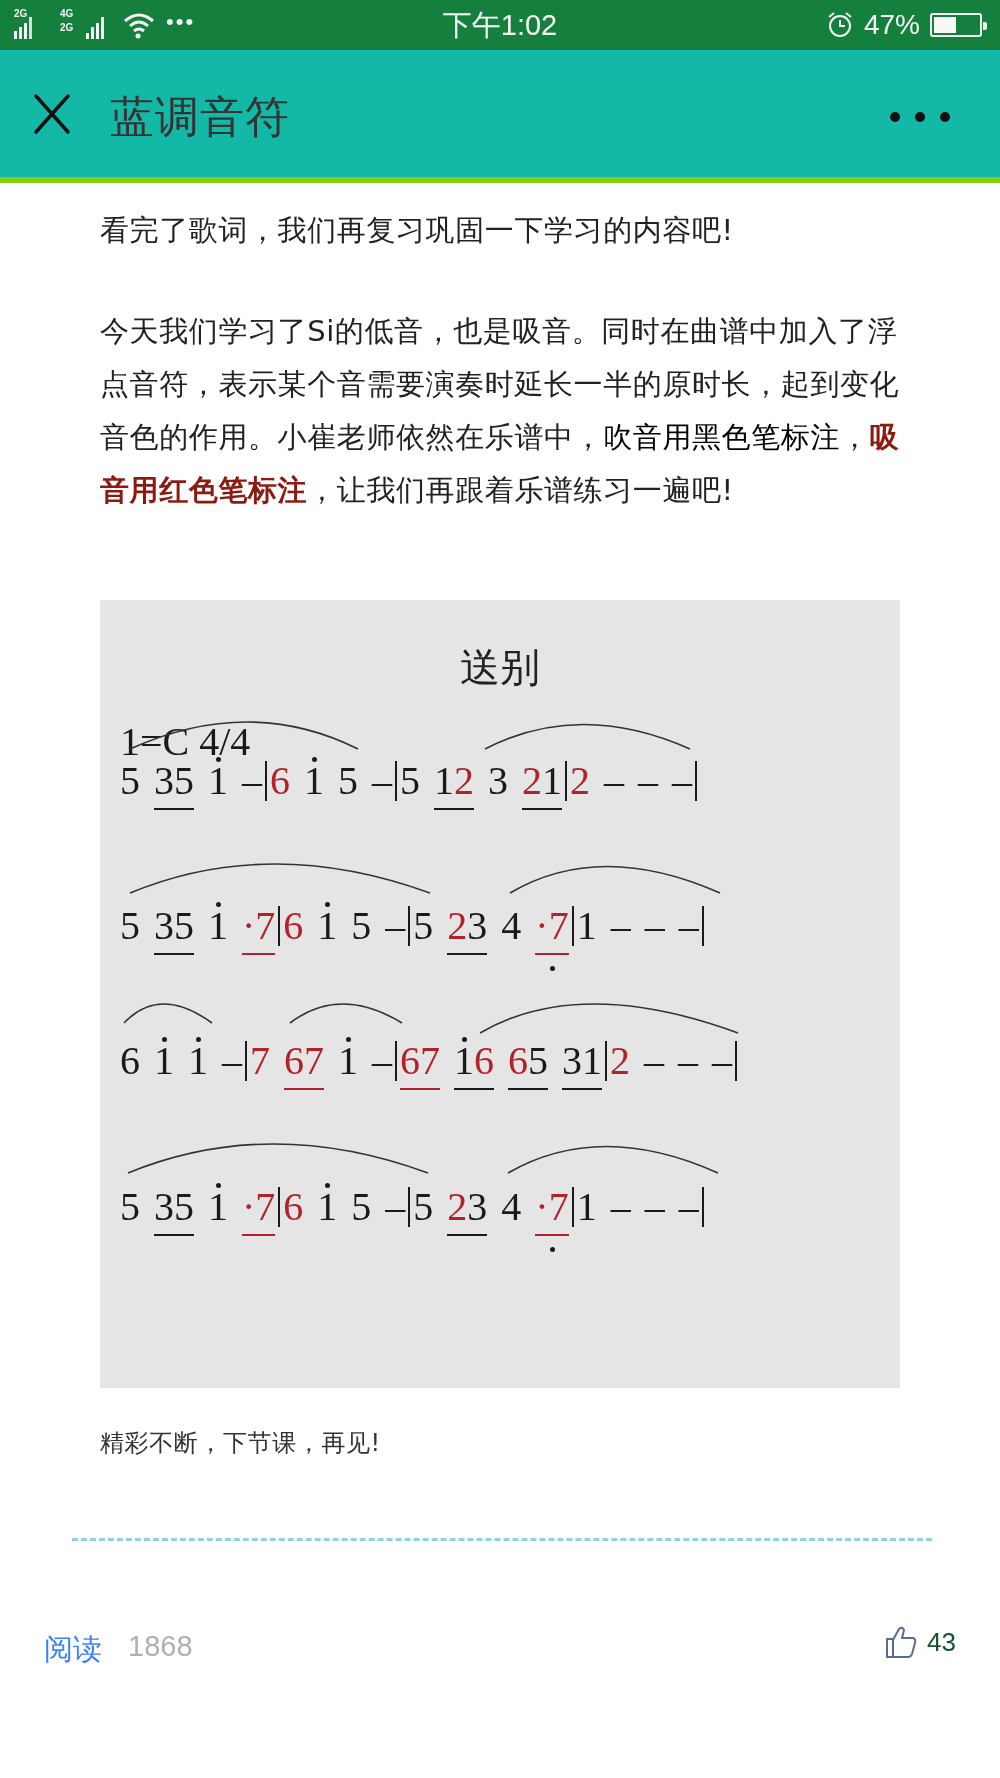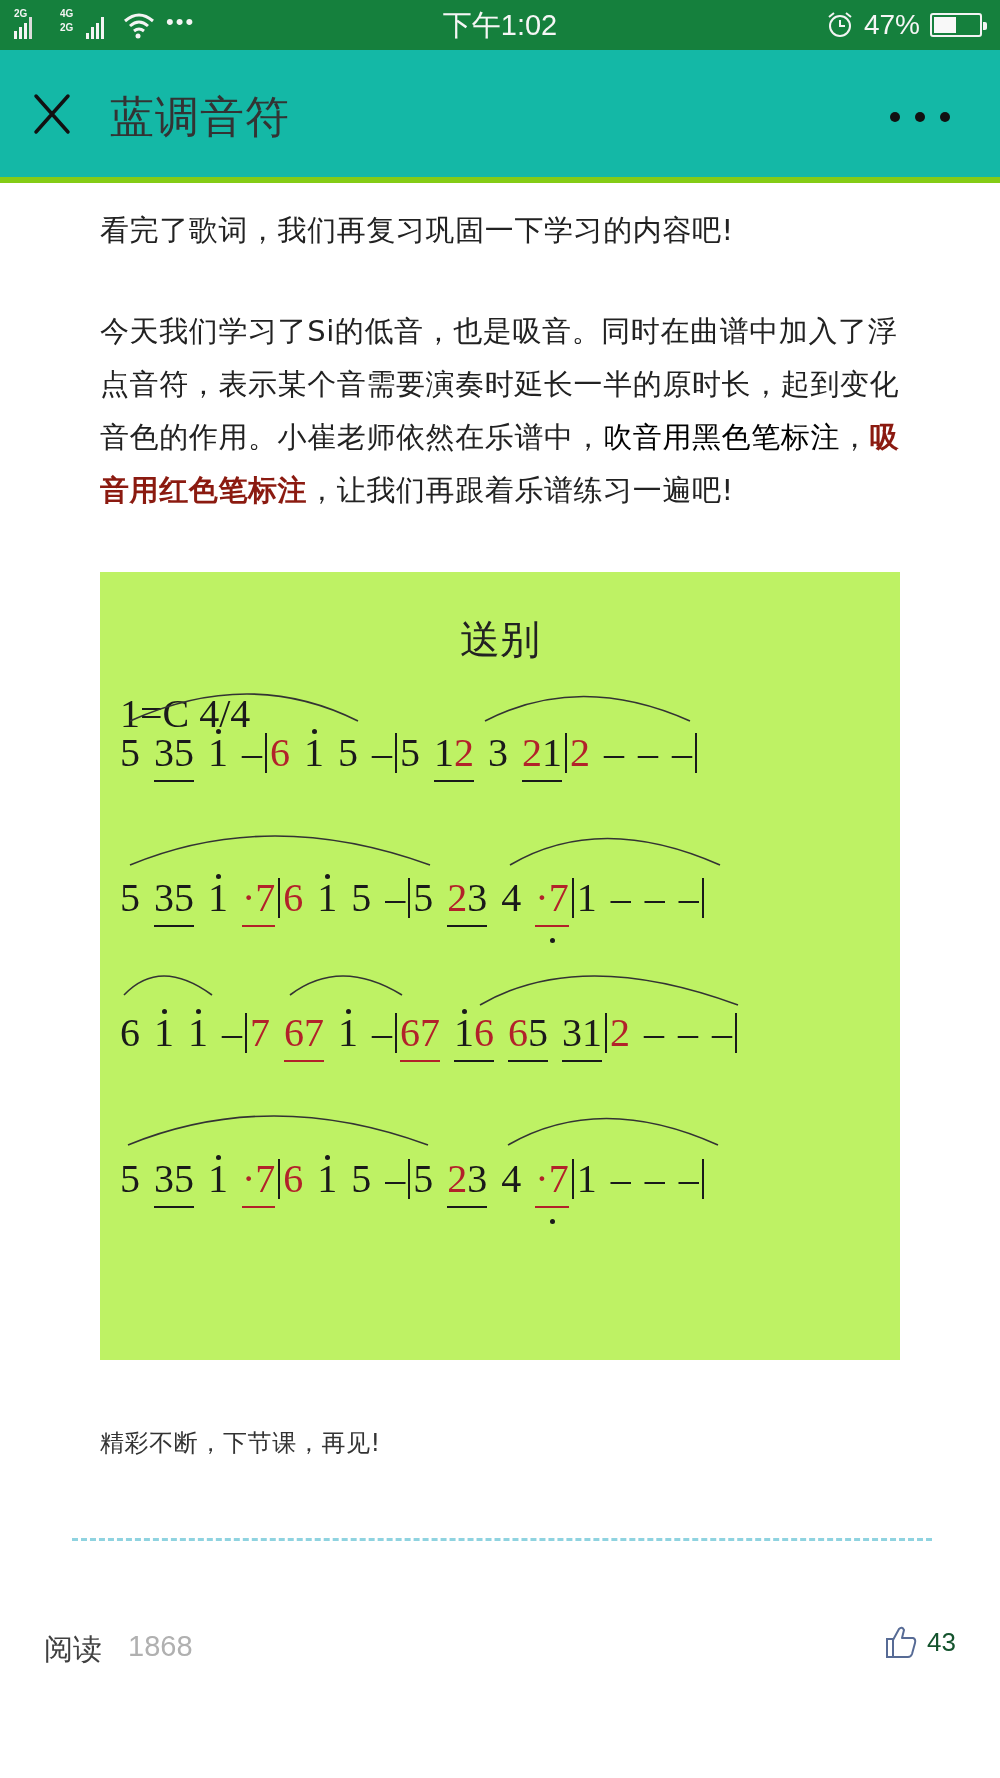--- a/index.html
+++ b/index.html
@@ -39,22 +39,22 @@
   
   .article { position: absolute; left: 100px; top: 183px; width: 800px; }
   .p { font-size: 29px; line-height: 53px; color: #222222; letter-spacing: 0.6px; }
   .p1 { position: absolute; top: 21px; left: 0; width: 800px; }
   .p2 { position: absolute; top: 122px; left: 0; width: 800px; }
   .bold-black { font-weight: normal; color: #000; }
   .bold-red { font-weight: bold; color: #8b1a10; }
 
   
   .score {
-    position: absolute; left: 100px; top: 572px; width: 800px; height: 788px;
-    background: #bef264;
+    position: absolute; left: 100px; top: 600px; width: 800px; height: 788px;
+    background: #e5e5e5;
     font-family: "Liberation Serif", "DejaVu Serif", serif;
     color: #1a1a1a;
   }
   .score-title { position: absolute; left: 0; width: 800px; top: 40px; text-align: center; font-size: 40px; font-family: "DejaVu Sans", sans-serif; color: #222; }
   .score-key { position: absolute; left: 20px; top: 118px; font-size: 40px; }
   .score-line { position: absolute; left: 0; width: 800px; height: 150px; }
   .score-line svg { position: absolute; left: 0; top: 0; }
   .notes { position: absolute; left: 20px; font-size: 40px; white-space: nowrap; display: flex; align-items: baseline; }
   .n { position: relative; display: inline-block; }
   .n.red { color: #b2222a; }
@@ -66,21 +66,21 @@
   .gap { display: inline-block; width: 14px; }
   .bar-line { display: inline-block; width: 2px; height: 40px; background: #1a1a1a; margin: 0 3px; align-self: center; }
   .dash { display: inline-block; }
 
   
   .closing { position: absolute; left: 100px; top: 1421px; font-size: 24px; color: #333; line-height: 44px; letter-spacing: 0.6px; }
   .divider { position: absolute; left: 72px; top: 1538px; width: 860px; height: 0; border-top: 3px dashed #8fd3e0; }
 
   
   .footer { position: absolute; left: 0; top: 1620px; width: 1000px; height: 60px; }
-  .read-label { position: absolute; left: 44px; top: 10px; font-size: 29px; color: #404040; }
+  .read-label { position: absolute; left: 44px; top: 10px; font-size: 29px; color: #3b82f6; }
   .read-count { position: absolute; left: 128px; top: 10px; font-size: 29px; color: #b0b0b0; font-family: "Liberation Sans", sans-serif; }
   .like-btn { position: absolute; right: 44px; top: 4px; display: flex; align-items: center; gap: 8px; cursor: pointer; }
   .like-count { font-size: 26px; color: #14532d; font-family: Liberation Sans, sans-serif; }
 </style>
 </head>
 <body>
 
 <div class="status-bar">
   <div class="sb-left">
     <div class="sig" style="width:36px;">

